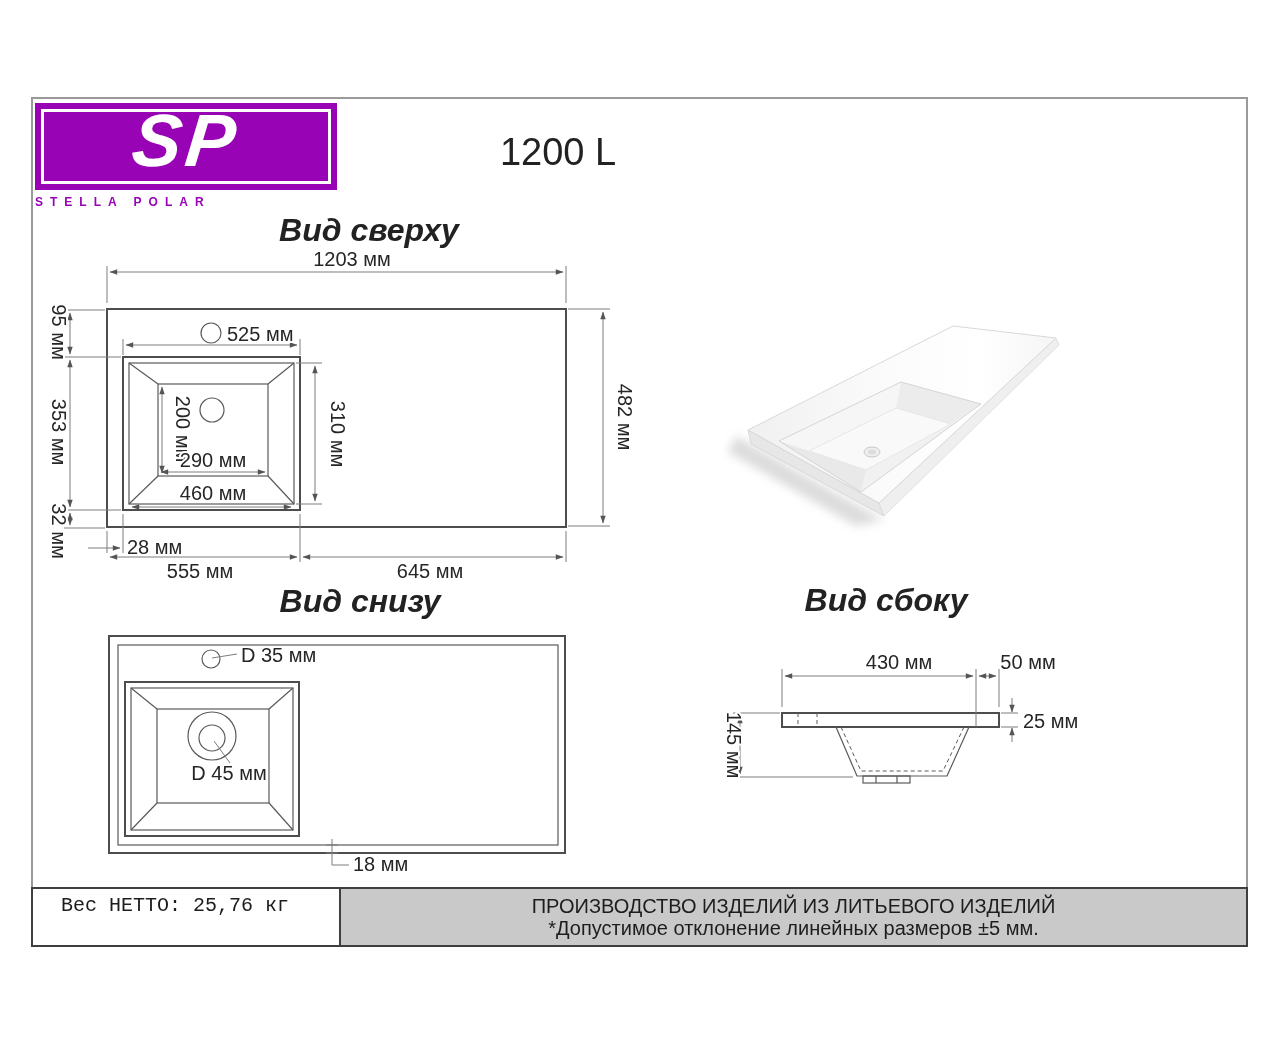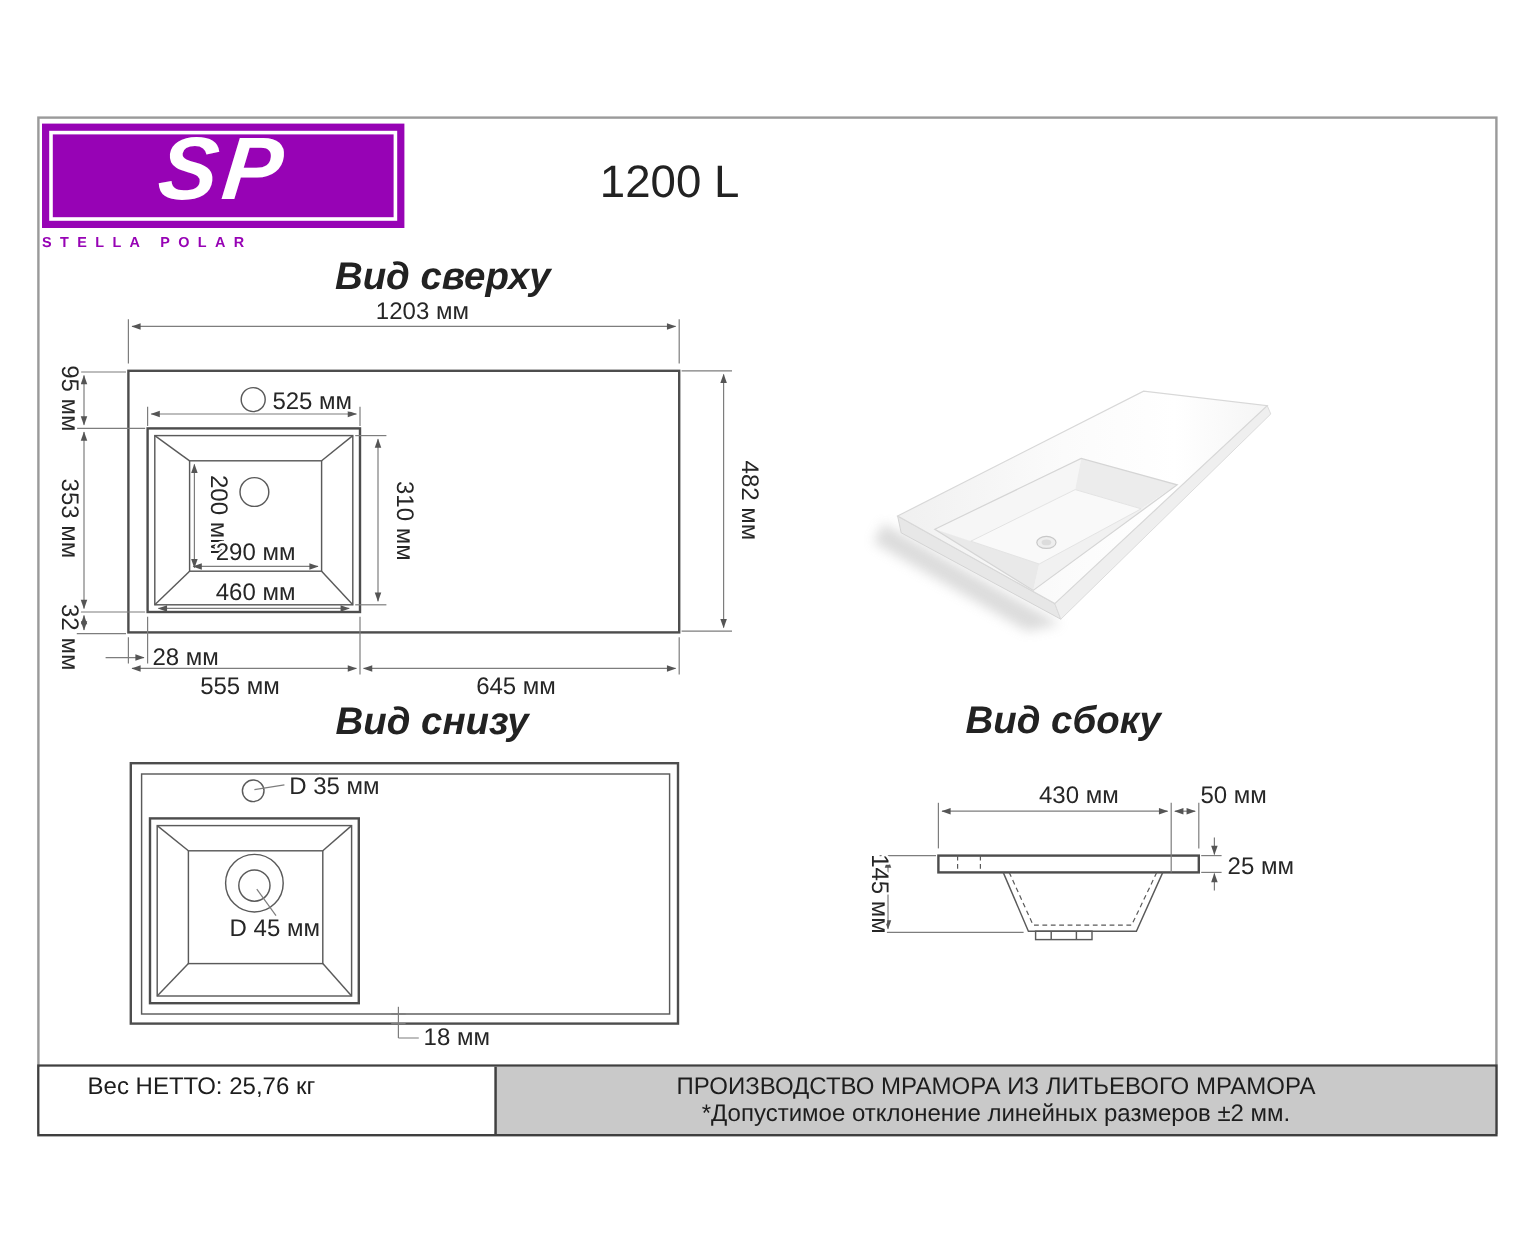--- a/index.html
+++ b/index.html
@@ -21,21 +21,21 @@
   svg.drawing{position:absolute;left:0;top:0;}
   svg .thick{stroke:#4d4d4d;stroke-width:2;fill:#fff;}
   svg .thin{stroke:#5a5a5a;stroke-width:1.2;fill:none;}
   svg .dim{stroke:#7d7d7d;stroke-width:1;fill:none;}
   svg .dash{stroke:#5a5a5a;stroke-width:1;fill:none;stroke-dasharray:4 3;}
   svg text{font-family:"Liberation Sans",sans-serif;font-size:20px;fill:#262626;
         paint-order:stroke;stroke:#ffffff;stroke-width:4px;stroke-linejoin:round;}
   
   .footer{position:absolute;left:31px;top:887px;width:1217px;height:60px;box-sizing:border-box;
         border:2px solid #3f3f3f;display:flex;font-size:20px;line-height:22px;}
-  .footer-left{width:379px;box-sizing:border-box;background:#fff;padding:6px 0 0 40px;}
+  .footer-left{width:306px;box-sizing:border-box;background:#fff;padding:6px 0 0 28px;font-family:Liberation Mono, monospace;}
   .footer-right{flex:1;background:#c9c9c9;border-left:2px solid #3f3f3f;text-align:center;padding-top:6px;}
 </style>
 </head>
 <body>
 
 <div class="page" style="--purple: #9703b5;">
 
   <div class="page-border"></div>
 
   <div class="logo">
@@ -230,18 +230,18 @@
       </g>
       <text x="727" y="745" text-anchor="middle" transform="rotate(90,727,745)" font-size="19">145 мм</text>
     </g>
   </svg>
 
   <div class="footer">
     <div class="footer-left">
       <div>Вес НЕТТО: 25,76 кг</div>
     </div>
     <div class="footer-right">
-      <div>ПРОИЗВОДСТВО МРАМОРА ИЗ ЛИТЬЕВОГО МРАМОРА</div>
-      <div>*Допустимое отклонение линейных размеров ±2 мм.</div>
+      <div>ПРОИЗВОДСТВО ИЗДЕЛИЙ ИЗ ЛИТЬЕВОГО ИЗДЕЛИЙ</div>
+      <div>*Допустимое отклонение линейных размеров ±5 мм.</div>
     </div>
   </div>
 
 </div>
 
 </body></html>

